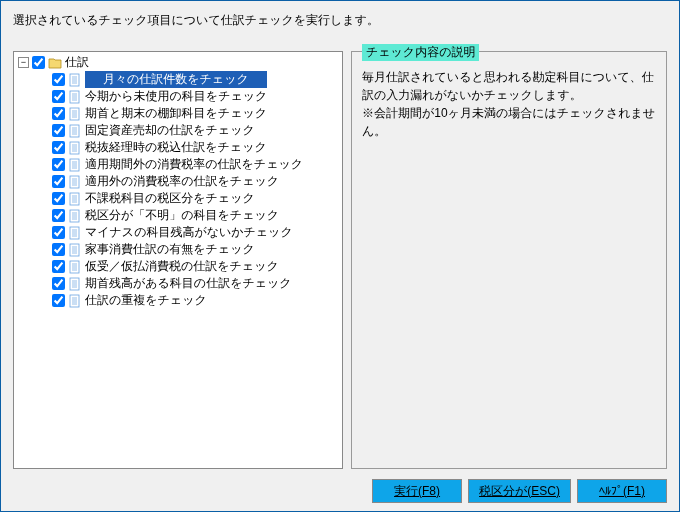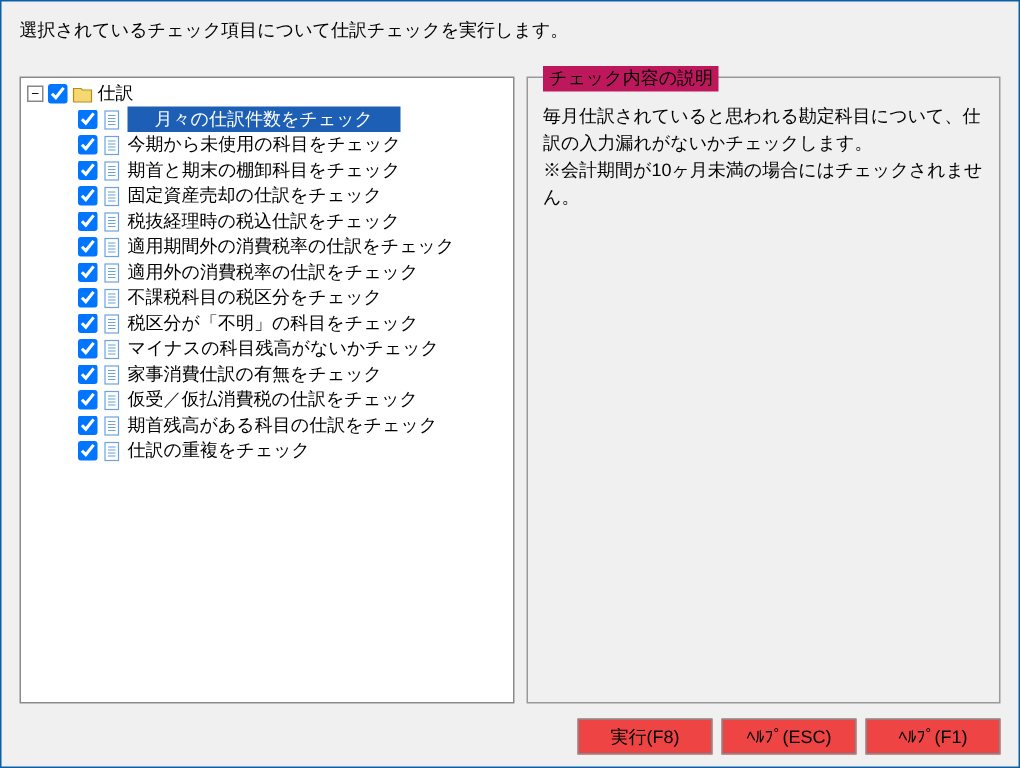--- a/index.html
+++ b/index.html
@@ -66,21 +66,21 @@
 .fieldset {
   border: 1px solid #999;
   position: relative;
   padding: 16px 10px 10px 10px;
   height: 100%;
 }
 .fieldset .legend {
   position: absolute;
   top: -8px;
   left: 10px;
-  background: #be185d;
+  background: #5eead4;
   padding: 0 4px;
   font-size: 12px;
 }
 .explain { line-height: 1.5; }
 .tree-root { padding-left: 4px; }
 .tree-node {
   display: flex;
   align-items: center;
   height: 17px;
   white-space: nowrap;
@@ -121,24 +121,25 @@
 .button-row {
   display: flex;
   justify-content: flex-end;
   gap: 6px;
   padding-top: 10px;
 }
 .btn {
   min-width: 90px;
   height: 24px;
   border: 1px solid #888;
-  background: #ef4444;
+  background: #0ea5e9;
   font-size: 12px;
   cursor: pointer;
   padding: 0 10px;
+  text-decoration: underline;
 }
 </style>
 </head>
 <body>
 
 <div class="window">
 
   <div class="body">
     <div class="desc-lines">
       <div>選択されているチェック項目について仕訳チェックを実行します。</div>
@@ -352,17 +353,17 @@
             <div>毎月仕訳されていると思われる勘定科目について、仕訳の入力漏れがないかチェックします。</div>
             <div>※会計期間が10ヶ月未満の場合にはチェックされません。</div>
           </div>
         </div>
       </div>
 
     </div>
 
     <div class="button-row">
       <button class="btn">実行(F8)</button>
-      <button class="btn">ﾍﾙﾌﾟ(ESC)</button>
+      <button class="btn">税区分が(ESC)</button>
       <button class="btn">ﾍﾙﾌﾟ(F1)</button>
     </div>
   </div>
 </div>
 
 </body></html>

